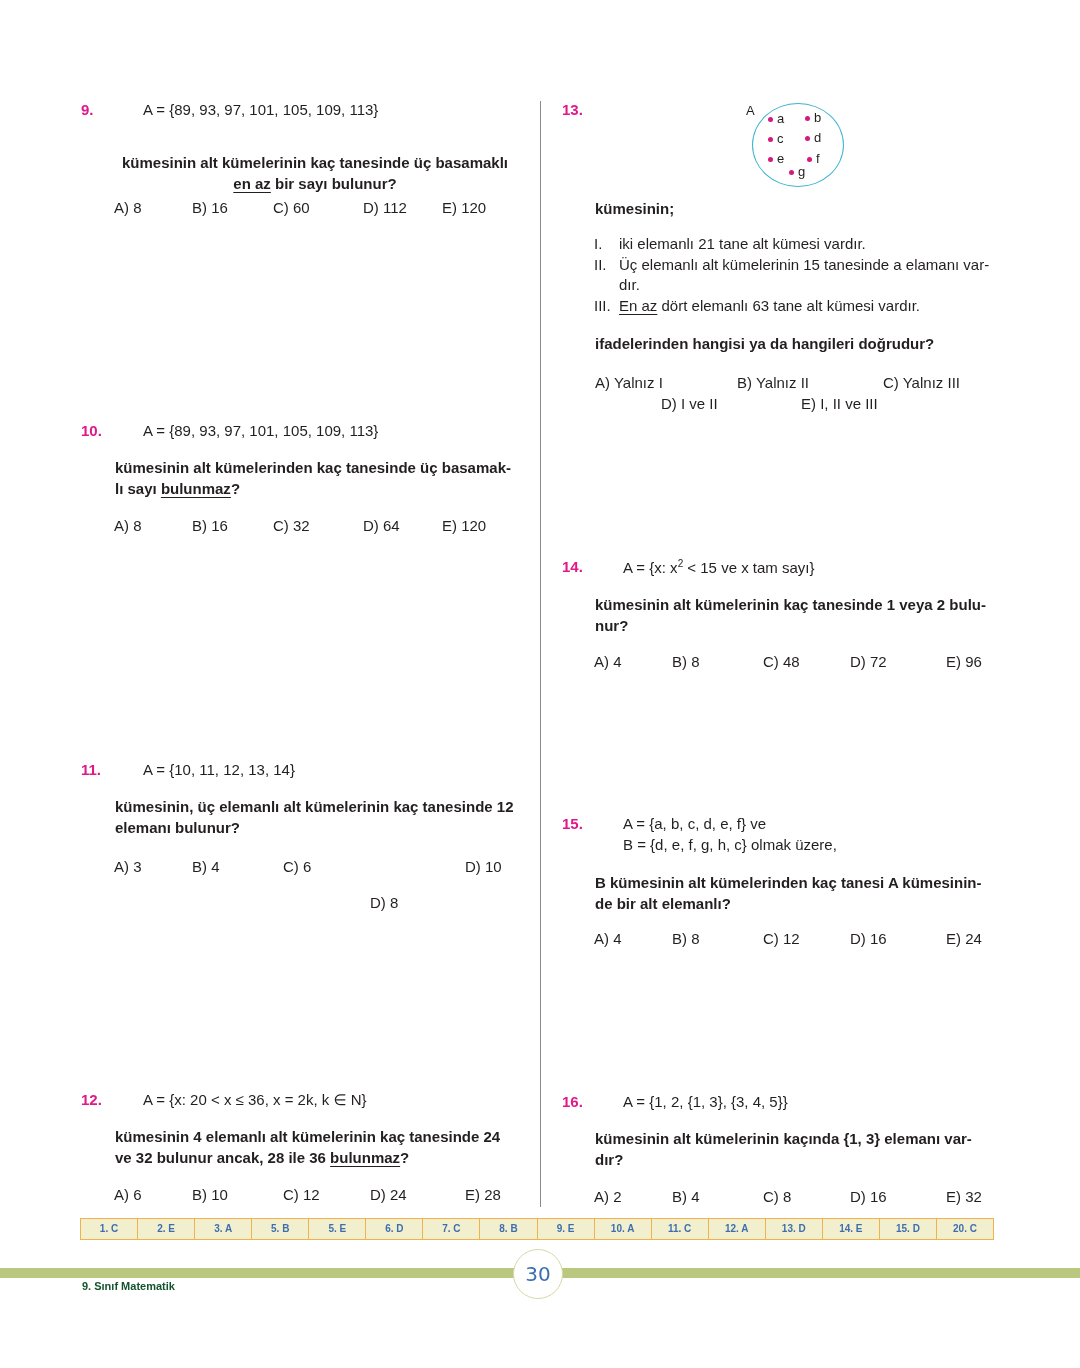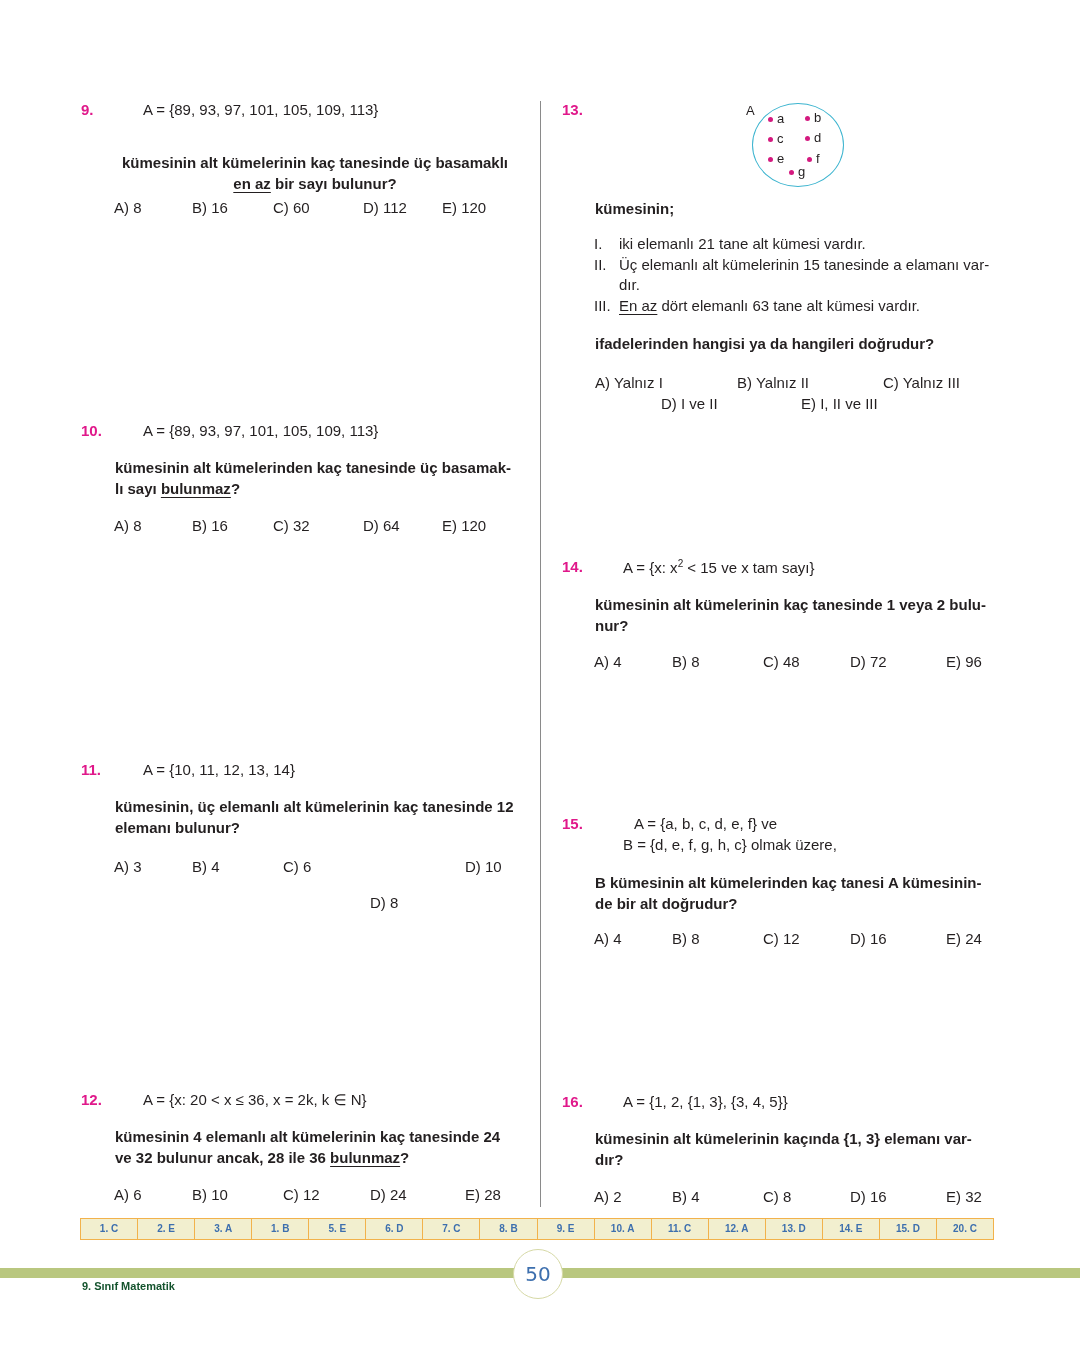--- a/index.html
+++ b/index.html
@@ -144,25 +144,25 @@
     <span class="opt" style="left:0;">A)  4</span>
     <span class="opt" style="left:78px;">B)  8</span>
     <span class="opt" style="left:169px;">C)  48</span>
     <span class="opt" style="left:256px;">D)  72</span>
     <span class="opt" style="left:352px;">E)  96</span>
   </div>
 </div>
 
 <div class="q" style="left:562px; top:815px; width:450px; height:140px;">
   <span class="qnum">15.</span>
-  <span class="qset" style="left:72px;text-align:center;">A = {a, b, c, d, e, f} ve</span>
+  <span class="qset" style="left:61px;text-align:center;">A = {a, b, c, d, e, f} ve</span>
   <span class="qset" style="left:61px; top:21px;">B = {d, e, f, g, h, c} olmak üzere,</span>
   <div class="qtext" style="left:33px; top:57px;">
     <div>B kümesinin alt kümelerinden kaç tanesi A kümesinin-</div>
-    <div>de bir alt doğrudur?</div>
+    <div>de bir alt elemanlı?</div>
   </div>
   <div class="opts" style="left:32px; top:115px;">
     <span class="opt" style="left:0;">A)  4</span>
     <span class="opt" style="left:78px;">B) 8</span>
     <span class="opt" style="left:169px;">C)  12</span>
     <span class="opt" style="left:256px;">D)  16</span>
     <span class="opt" style="left:352px;">E)  24</span>
   </div>
 </div>
 
@@ -179,32 +179,32 @@
     <span class="opt" style="left:169px;">C)  8</span>
     <span class="opt" style="left:256px;">D)  16</span>
     <span class="opt" style="left:352px;">E)  32</span>
   </div>
 </div>
 
 <div class="answers">
   <div class="ans">1. C</div>
   <div class="ans">2. E</div>
   <div class="ans">3. A</div>
-  <div class="ans">1. B</div>
+  <div class="ans">5. B</div>
   <div class="ans">5. E</div>
   <div class="ans">6. D</div>
   <div class="ans">7. C</div>
   <div class="ans">8. B</div>
   <div class="ans">9. E</div>
   <div class="ans">10. A</div>
   <div class="ans">11. C</div>
   <div class="ans">12. A</div>
   <div class="ans">13. D</div>
   <div class="ans">14. E</div>
   <div class="ans">15. D</div>
   <div class="ans">20. C</div>
 </div>
 
 <div class="footer-bar"></div>
 <div class="page-circle">
-  <span class="page-num">50</span>
+  <span class="page-num">30</span>
 </div>
 <div class="footer-title">9. Sınıf Matematik</div>
 
 </body></html>

